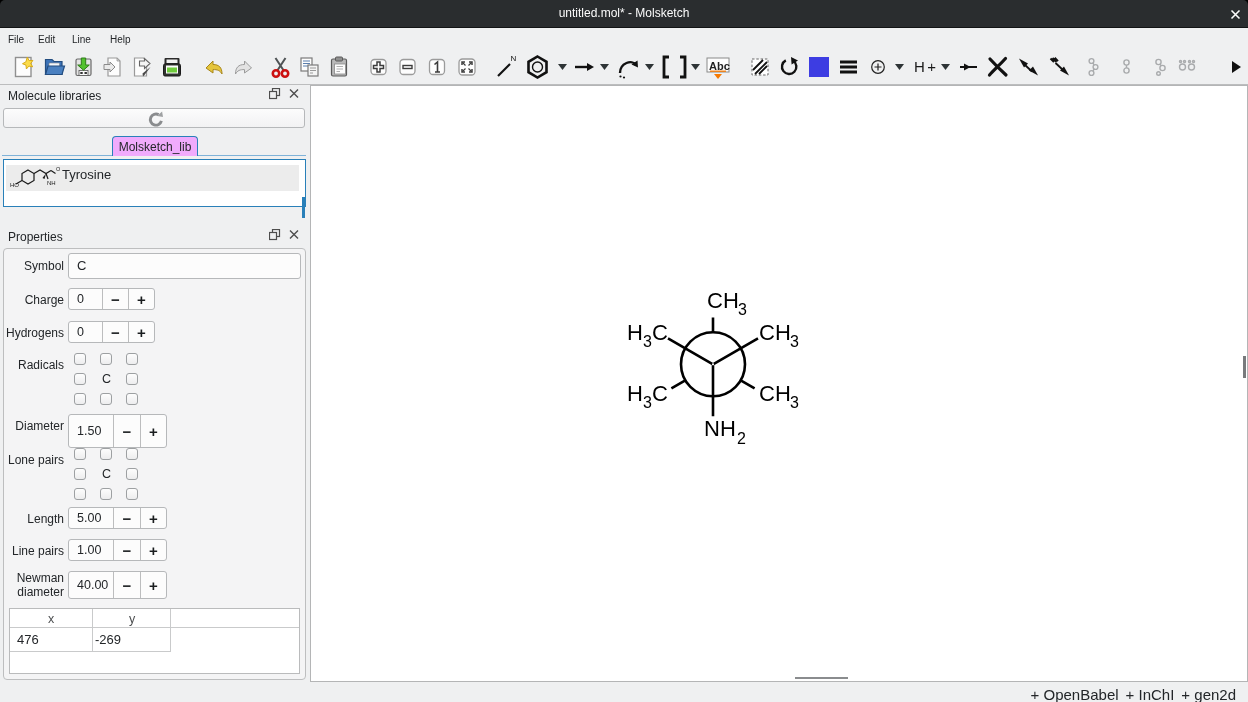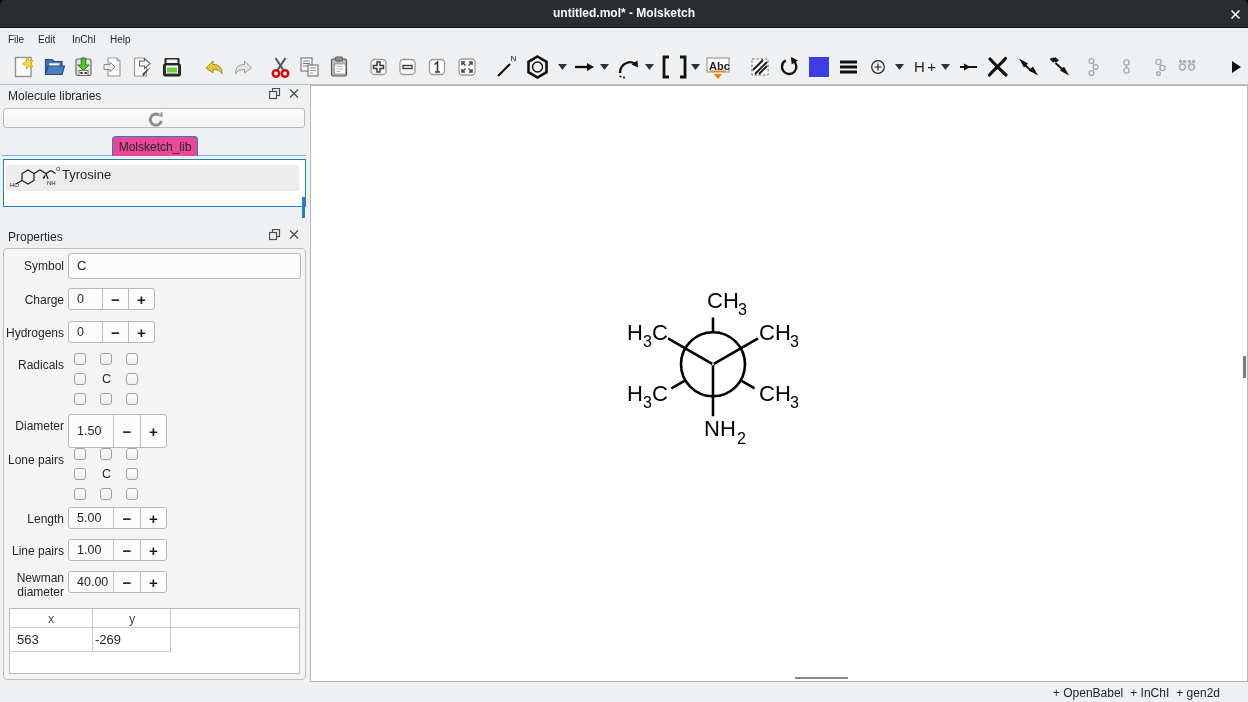--- a/index.html
+++ b/index.html
@@ -1,45 +1,45 @@
 <!DOCTYPE html>
 <html><head>
 <meta charset="utf-8">
 <style>
 *{margin:0;padding:0;box-sizing:border-box}
 html,body{width:1248px;height:702px;overflow:hidden}
 body{font-family:"Liberation Sans",sans-serif;position:relative;background:#eff0f1;color:#232629}
 .abs{position:absolute}
-#titlebar{left:0;top:0;width:1248px;height:28px;background:#2a2d2f;color:#fcfcfc;font-size:12px;font-weight:bold;text-align:center;line-height:27px;border-radius:5px 5px 0 0;border-bottom:1px solid #121415}
+#titlebar{left:0;top:0;width:1248px;height:28px;background:#2a2d2f;color:#fcfcfc;font-size:12px;font-weight:normal;text-align:center;line-height:27px;border-radius:5px 5px 0 0;border-bottom:1px solid #121415}
 #blackback{left:0;top:0;width:1248px;height:8px;background:#000}
 #menubar{left:0;top:28px;width:1248px;height:24px;background:#eff0f1;font-size:10px}
 #menubar span{position:absolute;top:0;line-height:24px}
 #toolbar{left:0;top:52px;width:1248px;height:33px;background:#eff0f1;border-bottom:1px solid #bcbdbe}
 #canvas{left:310px;top:85px;width:938px;height:597px;background:#fff;border:1px solid #b4b5b6}
 #statusbar{left:0;top:682px;width:1248px;height:20px;background:#eff0f1;font-size:13px}
-#statustext{position:absolute;right:28px;top:4px;color:#232629;font-size:12px}
+#statustext{position:absolute;right:12px;top:4px;color:#232629;font-size:15px}
 .docktitle{font-size:12px;color:#232629}
 .label{position:absolute;font-size:12px;text-align:right;color:#232629}
 .spin{position:absolute;display:flex;background:#fcfcfc;border:1px solid #b6b8ba;border-radius:3px;font-size:12.5px}
 .spin .v{padding-left:8px;display:flex;align-items:center}
 .spin .b{border-left:1px solid #bcbdbe;display:flex;align-items:center;justify-content:center;font-size:15px;font-weight:bold;color:#1a1d1f;flex:0 0 auto}
 .cb{position:absolute;width:12px;height:12px;border:1px solid #9da0a2;border-radius:3px;background:linear-gradient(#fdfdfd,#ededee)}
 </style>
 </head>
 <body>
 <div class="abs" id="blackback"></div>
 <div class="abs" id="titlebar">untitled.mol* - Molsketch
   <svg class="abs" style="right:7px;top:9px" width="11" height="11" viewBox="0 0 11 11">
       <path d="M1.5 1.5 L9.5 9.5 M9.5 1.5 L1.5 9.5" stroke="#fcfcfc" stroke-width="1.6"></path>
     </svg>
 </div>
 <div class="abs" id="menubar">
     <span style="left:8px">File</span>
     <span style="left:38px">Edit</span>
-    <span style="left:72px">InChI</span>
+    <span style="left:72px">Line</span>
     <span style="left:110px">Help</span>
   </div>
 <div class="abs" id="toolbar"><svg width="1248" height="32" id="tbsvg">
 
 <g transform="translate(24.5,15)">
  <rect x="-9" y="-9.5" width="15.5" height="19" fill="#fdfdfd" stroke="#909090" stroke-width="1.4"></rect>
  <path d="M2.8 -9.8 L4.6 -6.4 L8.4 -6.6 L6.2 -3.5 L8.2 -0.2 L4.4 -0.9 L1.9 2 L1.5 -1.8 L-2 -3.3 L1.4 -5.1 Z" fill="#fbdb4a" stroke="#d9ab17" stroke-width="1"></path>
 </g>
 
 <g transform="translate(54,15)">
@@ -248,21 +248,21 @@
  <path d="M21 1.5 L29 9.5 M29 1.5 L21 9.5" stroke="#4d4d4d" stroke-width="1.4"></path>
 </svg>
 <div class="abs" style="left:3px;top:108px;width:302px;height:20px;background:linear-gradient(#fcfcfc,#f2f2f3);border:1px solid #b6b8ba;border-radius:3px">
  <svg class="abs" style="left:143px;top:2px" width="18" height="18" viewBox="0 0 18 18">
       <path d="M11.6 3.6 A5.6 5.6 0 1 0 14.4 9.9" fill="none" stroke="#8a8c8e" stroke-width="2.9"></path>
       <path d="M10.2 4.9 L16 6.1 L15.1 0.5 Z" fill="#9fa1a3"></path>
     </svg>
 </div>
 
 <div class="abs" style="left:2px;top:155px;width:304px;height:1px;background:#7fb2d8"></div>
-<div class="abs" style="left:112px;top:136px;width:86px;height:20px;background:#ec4899;border:1px solid #2980b9;border-bottom:none;border-radius:4px 4px 0 0;font-size:12px;text-align:center;line-height:20px">Molsketch_lib</div>
+<div class="abs" style="left:112px;top:136px;width:86px;height:20px;background:#f0abfc;border:1px solid #2980b9;border-bottom:none;border-radius:4px 4px 0 0;font-size:12px;text-align:center;line-height:20px">Molsketch_lib</div>
 
 <div class="abs" style="left:3px;top:159px;width:303px;height:48px;background:#fff;border:1px solid #2980b9">
   <div class="abs" style="left:2px;top:5px;width:293px;height:26px;background:#ececec"></div>
   <svg class="abs" style="left:3px;top:2px" width="56" height="28" viewBox="0 0 56 28" id="tyrosine-thumb">
     <g stroke="#1a1a1a" stroke-width="1.2" fill="none">
       <path d="M21 8 L27 11.5 L27 18.5 L21 22 L15 18.5 L15 11.5 Z"></path>
       <path d="M15 18.5 L9 22"></path>
       <path d="M27 11.5 L33 8 L39 11.5 L44 8.5"></path>
       <path d="M39 11.5 L41 17"></path>
       <path d="M44 8.5 L48.5 11.5"></path>
@@ -338,34 +338,34 @@
   </div>
 
 <div class="label" style="left:0px;top:544px;width:64px">Line pairs</div>
 <div class="spin" style="left:68px;top:539px;width:99px;height:22px">
     <div class="v" style="width:44px">1.00</div>
     <div class="b" style="width:27px">−</div>
     <div class="b" style="width:26px">+</div>
   </div>
 
 <div class="label" style="left:0px;top:571px;width:64px;line-height:14px">Newman<br>diameter</div>
-<div class="spin" style="left:68px;top:571px;width:99px;height:22px">
+<div class="spin" style="left:68px;top:571px;width:99px;height:28px">
     <div class="v" style="width:44px">40.00</div>
     <div class="b" style="width:27px">−</div>
     <div class="b" style="width:26px">+</div>
   </div>
 
 <div class="abs" style="left:9px;top:608px;width:291px;height:66px;background:#fff;border:1px solid #babbbc">
   <div class="abs" style="left:0;top:0;width:289px;height:19px;border-bottom:1px solid #c9cacb"></div>
   <div class="abs" style="left:82px;top:0;width:1px;height:43px;background:#c9cacb"></div>
   <div class="abs" style="left:160px;top:0;width:1px;height:43px;background:#c9cacb"></div>
   <div class="abs" style="left:0;top:42px;width:160px;height:1px;background:#c9cacb"></div>
   <div class="abs" style="left:0;top:3px;width:82px;text-align:center;font-size:12.5px;color:#4d4f51">x</div>
   <div class="abs" style="left:83px;top:3px;width:78px;text-align:center;font-size:12.5px;color:#4d4f51">y</div>
-  <div class="abs" style="left:7px;top:24px;font-size:13px;line-height:13px">563</div>
+  <div class="abs" style="left:7px;top:24px;font-size:13px;line-height:13px">476</div>
   <div class="abs" style="left:85px;top:24px;font-size:13px;line-height:13px">-269</div>
 </div>
 
 <div class="abs" id="canvas"></div>
 <svg class="abs" style="left:311px;top:86px" width="936" height="595" viewBox="0 0 936 595">
   <g stroke="#000" stroke-width="2.6" fill="none">
     <circle cx="402" cy="278.3" r="32"></circle>
     <path d="M402 278.3 L447 252.3 M402 278.3 L357 252.3 M402 278.3 L402 330.3"></path>
     <path d="M402 246.3 L402 231.5 M374.3 294.3 L360.4 302.3 M429.7 294.3 L443.6 302.3"></path>
   </g>

